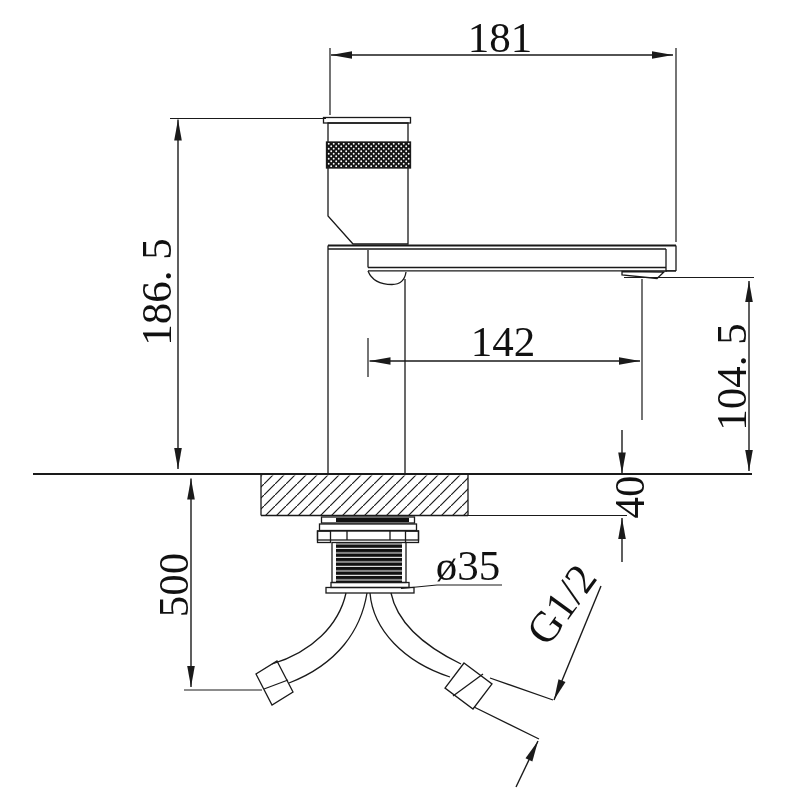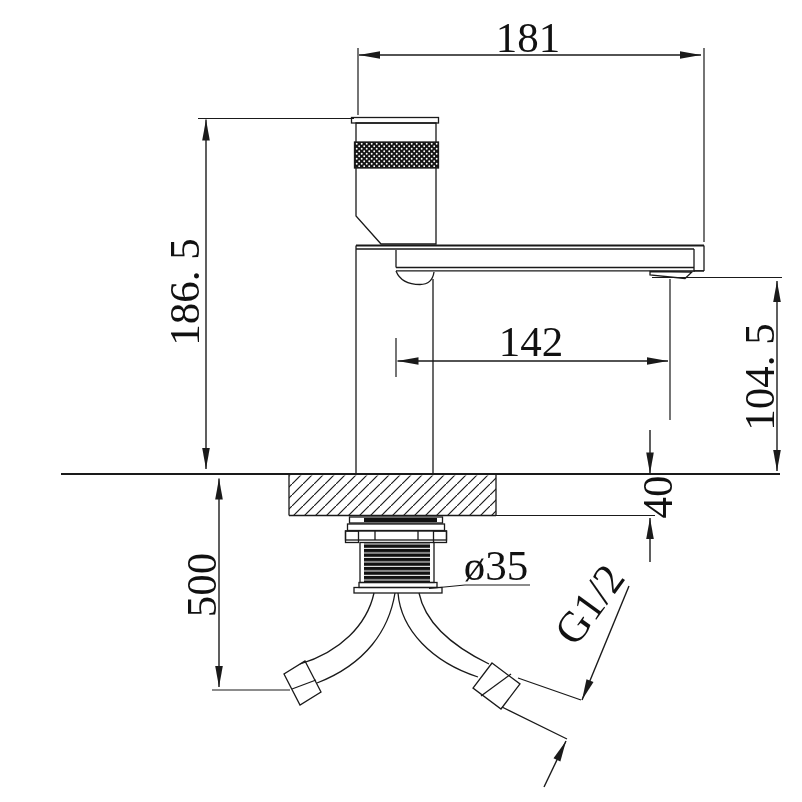--- a/index.html
+++ b/index.html
@@ -1,19 +1,18 @@
 <!DOCTYPE html>
 <html><head>
 <meta charset="utf-8">
 <style>
   html,body{margin:0;padding:0;background:#ffffff;}
   .canvas{
     width:740px;height:802px;position:relative;background:#ffffff;
     font-family:"Liberation Serif", serif;
-    margin-left:28px;
   }
   svg{display:block;}
   .ol{stroke:#1a1a1a;stroke-width:2;fill:none;}
   .ol-thin{stroke:#1a1a1a;stroke-width:1.3;fill:none;}
   .dim{stroke:#1a1a1a;stroke-width:1.4;fill:none;}
   .ext{stroke:#1a1a1a;stroke-width:1.2;fill:none;}
   .dimtext{
     font-family:"Liberation Serif", serif;
     font-size:43px;fill:#111;
   }

